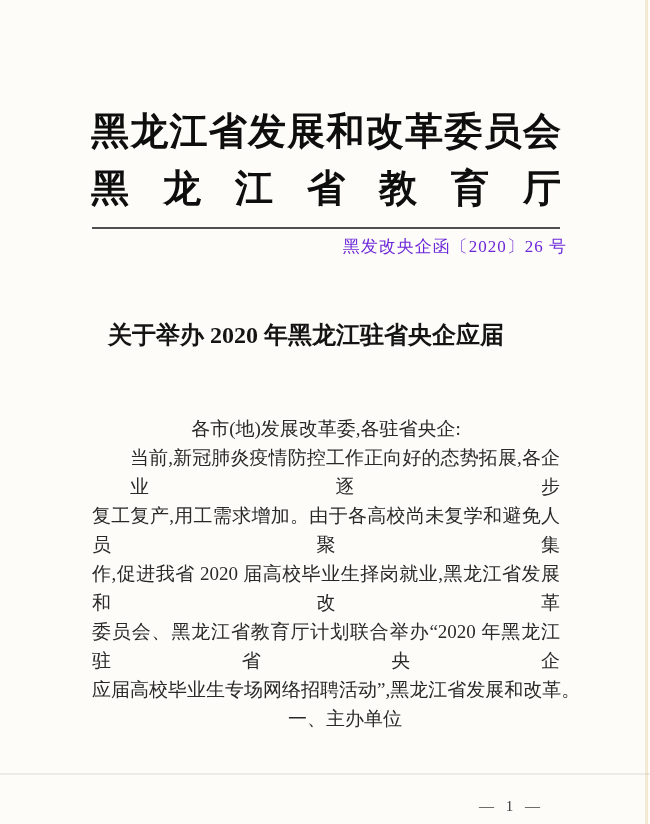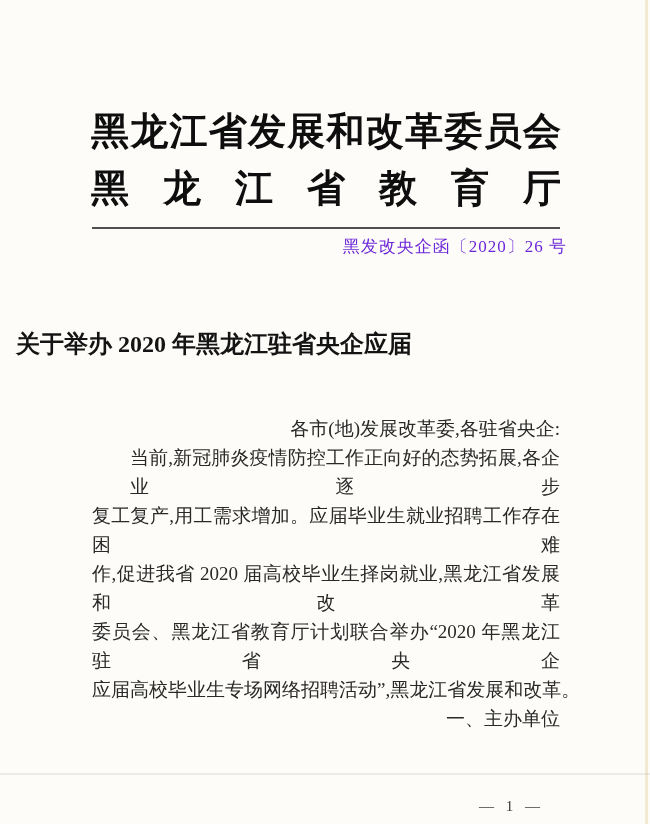--- a/index.html
+++ b/index.html
@@ -60,41 +60,41 @@
     line-height: 20px;
     letter-spacing: 1px;
     color: #6d28d9;
   }
   
   .doc-title {
     position: absolute;
     top: 311px;
     left: 0;
     width: 598px;
-    margin: 16px;
-    text-align: left;
+    margin: 7px;
+    text-align: center;
     font-size: 24px;
     font-weight: bold;
     line-height: 34px;
     color: #141414;
   }
   .doc-title .title-line { display: block; }
   
   .doc-body {
     position: absolute;
     top: 414px;
     left: 92px;
     width: 468px;
     font-size: 19px;
     line-height: 29px;
     color: #292929;
   }
   .bline {
     white-space: nowrap;
-    text-align: right;
+    text-align: center;
   }
   .bline.fill {
     white-space: normal;
     text-align: justify;
     text-align-last: justify;
     font-family: Liberation Serif, serif;
   }
   .bline.indent { padding-left: 38px; }
   
   .page-number {
@@ -145,21 +145,21 @@
   </header>
 
   <h1 class="doc-title">
     <span class="title-line">关于举办 2020 年黑龙江驻省央企应届</span>
   </h1>
 
   <main class="doc-body">
     <div class="bline">各市(地)发展改革委,各驻省央企:</div>
 
     <div class="bline fill indent">当前,新冠肺炎疫情防控工作正向好的态势拓展,各企业逐步</div>
-    <div class="bline fill">复工复产,用工需求增加。应届毕业生就业招聘工作存在困难</div>
+    <div class="bline fill">复工复产,用工需求增加。由于各高校尚未复学和避免人员聚集</div>
     <div class="bline fill">作,促进我省 2020 届高校毕业生择岗就业,黑龙江省发展和改革</div>
     <div class="bline fill">委员会、黑龙江省教育厅计划联合举办“2020 年黑龙江驻省央企</div>
     <div class="bline">应届高校毕业生专场网络招聘活动”,黑龙江省发展和改革。</div>
 
     <div class="bline indent">一、主办单位</div>
 
   </main>
 
   <footer>
     <span class="page-number">— 1 —</span>

